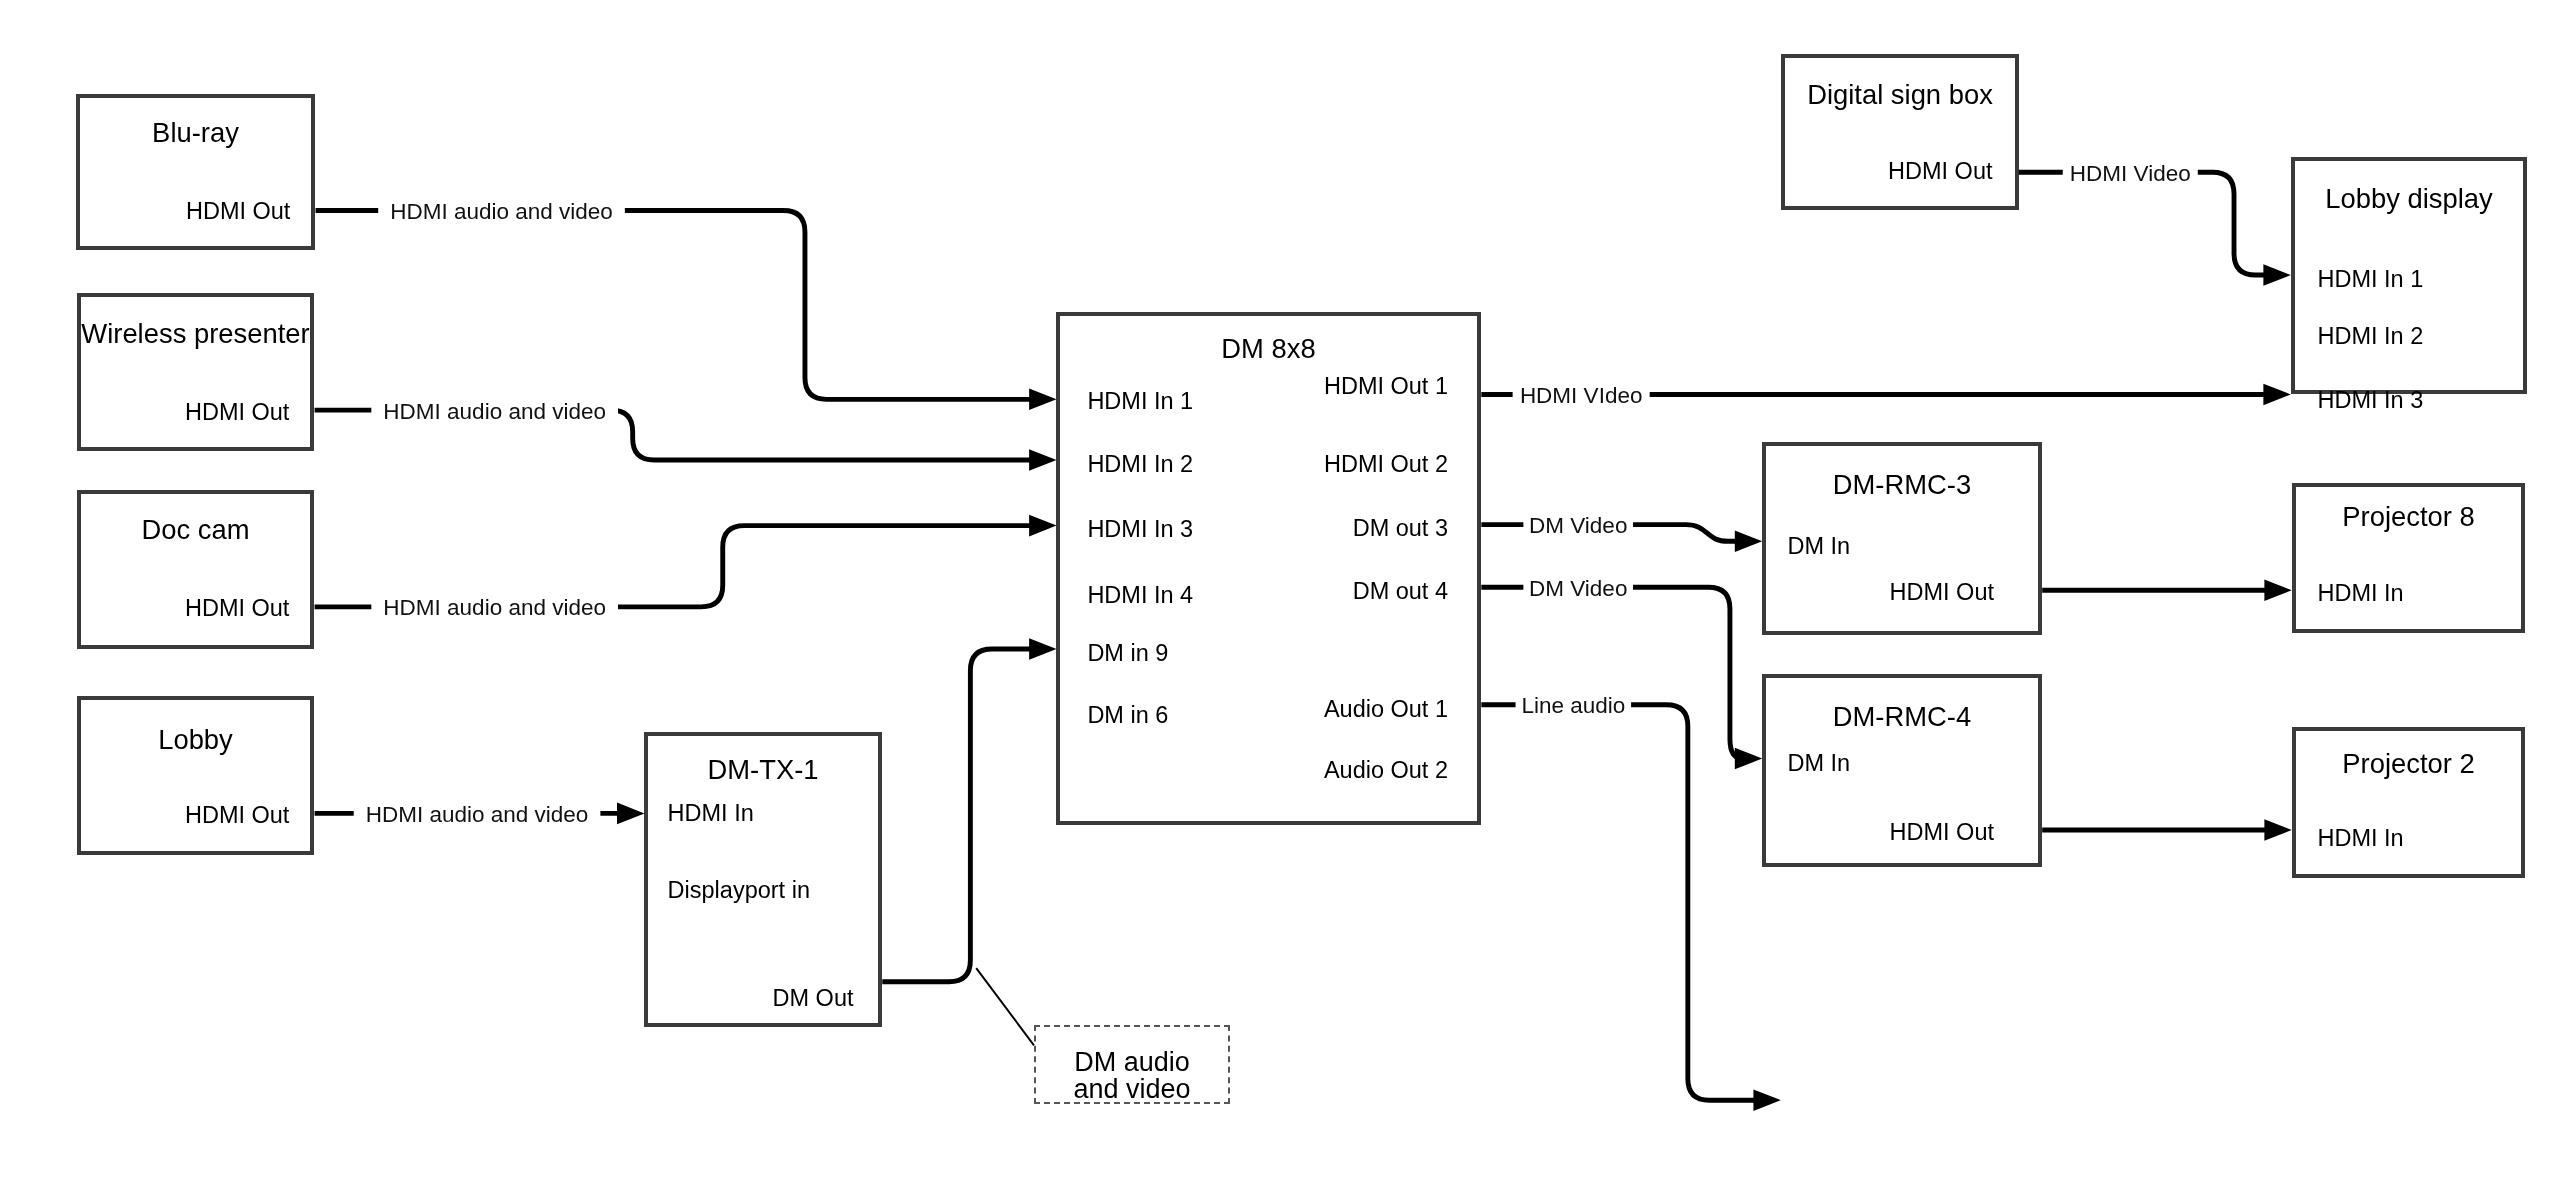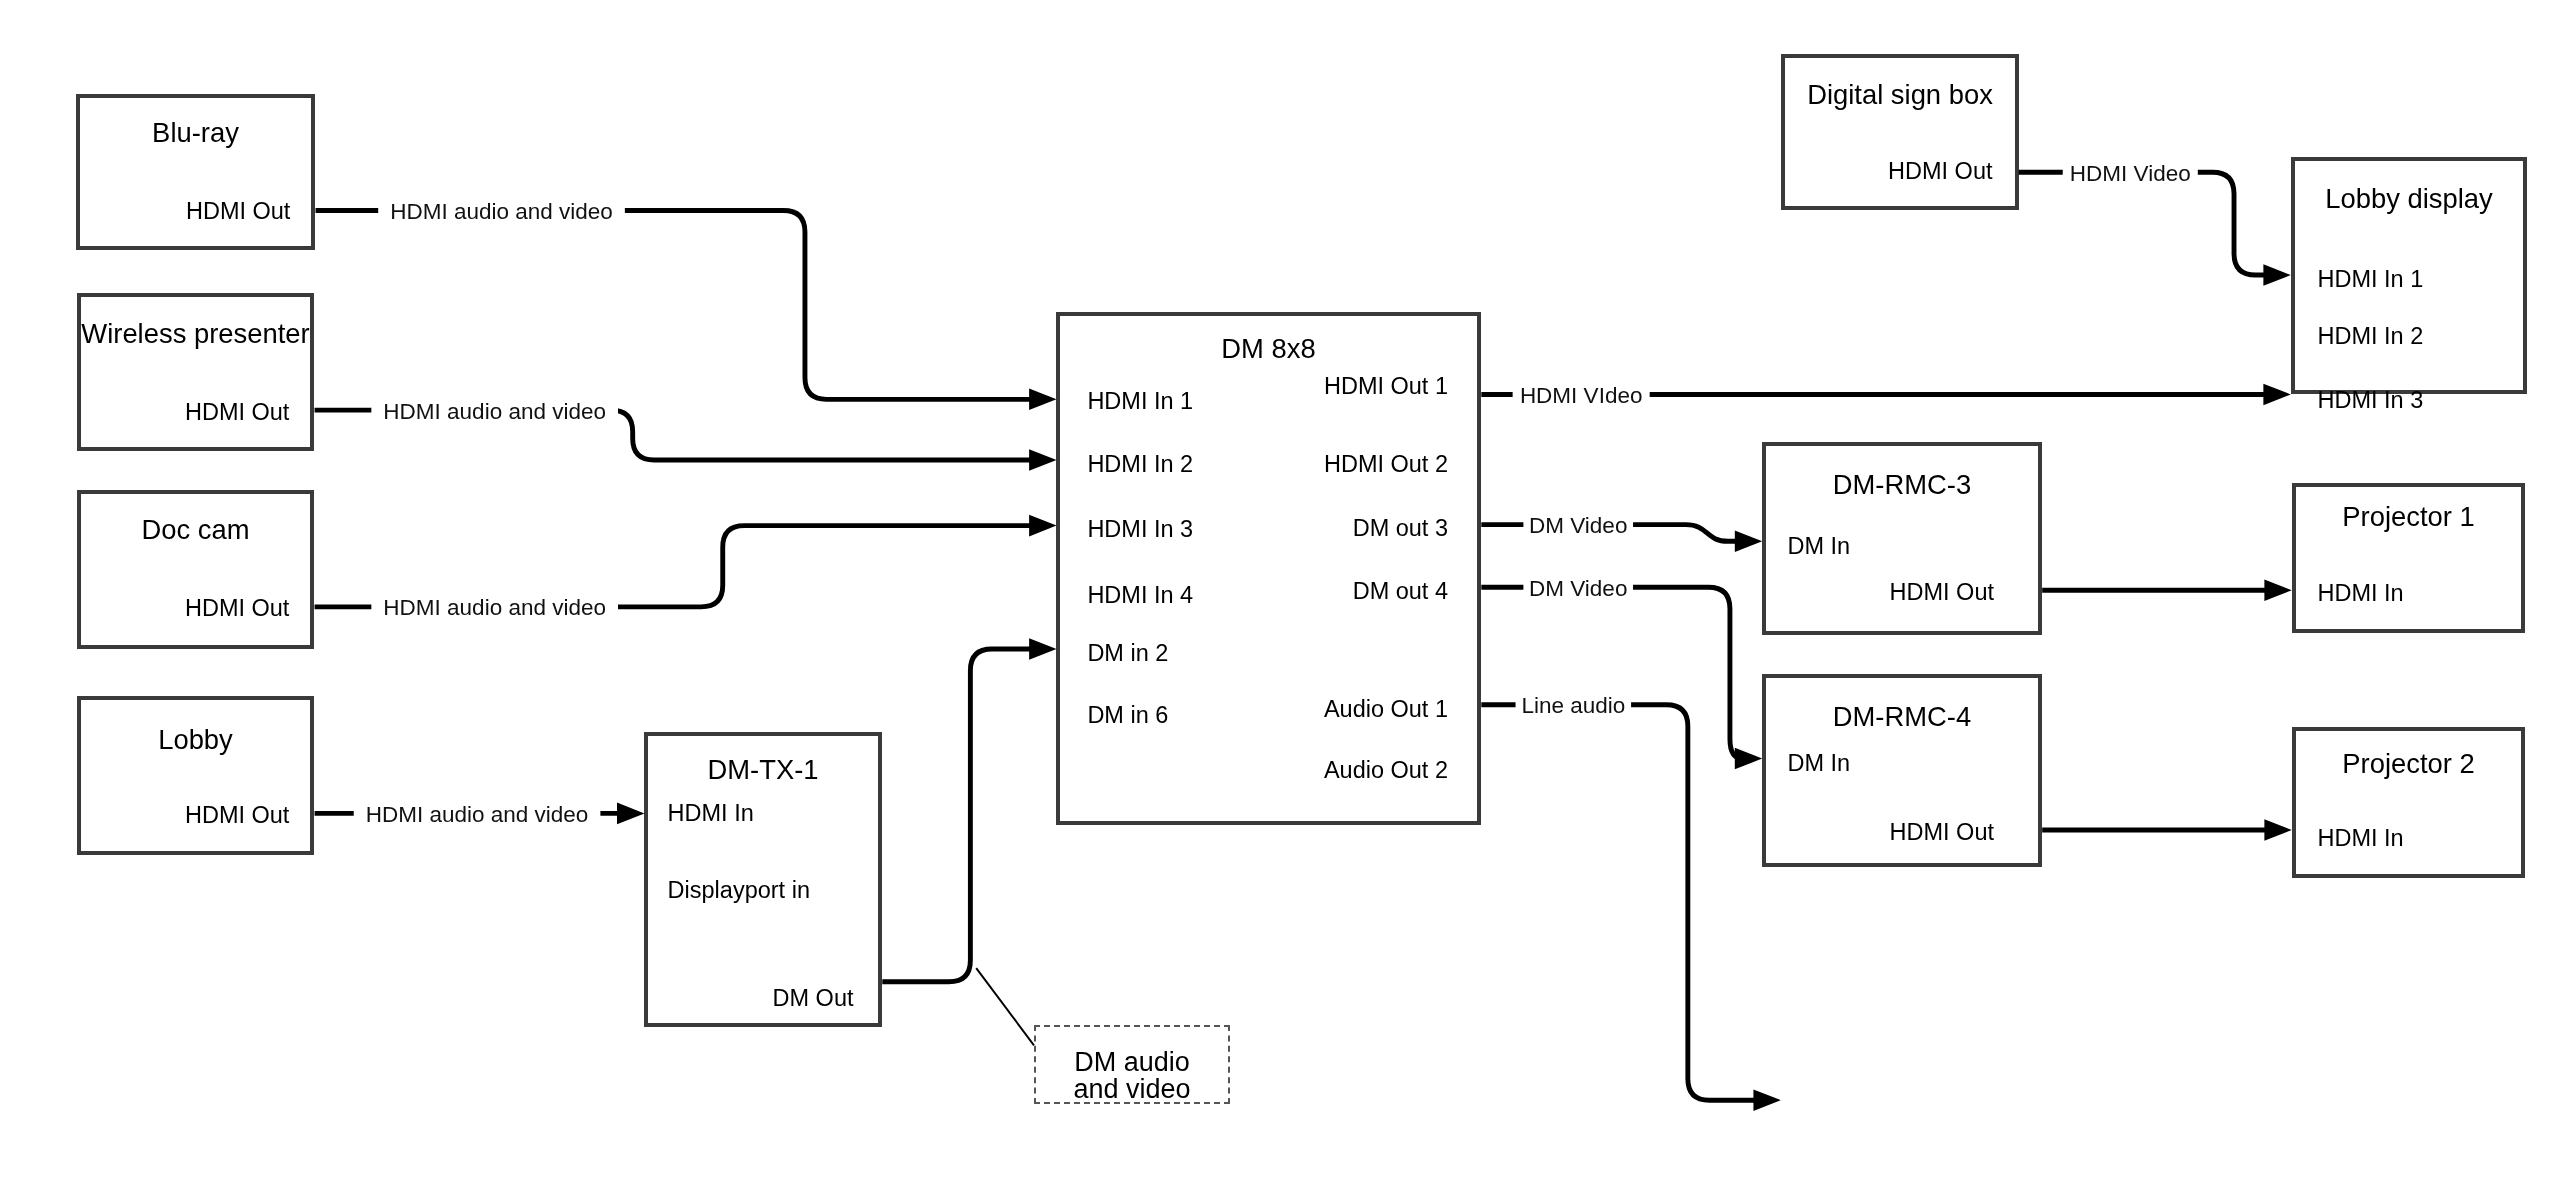--- a/index.html
+++ b/index.html
@@ -78,21 +78,21 @@
     <div class="port" style="top:154px;left:19.6px">Displayport in</div>
     <div class="port" style="top:262px;right:24.5px">DM Out</div>
   </div>
 
   <div class="node" style="left:1056px;top:312px;width:425px;height:513px">
     <div class="title" style="top:15.7px">DM 8x8</div>
     <div class="port" style="top:85px;left:27.4px">HDMI In 1</div>
     <div class="port" style="top:148px;left:27.4px">HDMI In 2</div>
     <div class="port" style="top:213px;left:27.4px">HDMI In 3</div>
     <div class="port" style="top:279px;left:27.4px">HDMI In 4</div>
-    <div class="port" style="top:337px;left:27.4px">DM in 2</div>
+    <div class="port" style="top:337px;left:27.4px">DM in 9</div>
     <div class="port" style="top:399px;left:27.4px">DM in 6</div>
     <div class="port" style="top:70px;right:29px">HDMI Out 1</div>
     <div class="port" style="top:148px;right:29px">HDMI Out 2</div>
     <div class="port" style="top:212px;right:29px">DM out 3</div>
     <div class="port" style="top:275px;right:29px">DM out 4</div>
     <div class="port" style="top:393px;right:29px">Audio Out 1</div>
     <div class="port" style="top:454px;right:29px">Audio Out 2</div>
   </div>
 
   <div class="node" style="left:1781px;top:54px;width:238px;height:156px">
@@ -107,21 +107,21 @@
     <div class="port" style="top:239px;left:22.5px">HDMI In 3</div>
   </div>
 
   <div class="node" style="left:1762px;top:442px;width:280px;height:193px">
     <div class="title" style="top:21.5px">DM-RMC-3</div>
     <div class="port" style="top:100px;left:21.5px">DM In</div>
     <div class="port" style="top:146px;right:44px">HDMI Out</div>
   </div>
 
   <div class="node" style="left:2292px;top:483px;width:233px;height:150px">
-    <div class="title" style="top:12.7px">Projector 1</div>
+    <div class="title" style="top:12.7px">Projector 8</div>
     <div class="port" style="top:106px;left:21.5px">HDMI In</div>
   </div>
 
   <div class="node" style="left:1762px;top:674px;width:280px;height:193px">
     <div class="title" style="top:21.5px">DM-RMC-4</div>
     <div class="port" style="top:85px;left:21.5px">DM In</div>
     <div class="port" style="top:154px;right:44px">HDMI Out</div>
   </div>
 
   <div class="node" style="left:2292px;top:727px;width:233px;height:151px">

